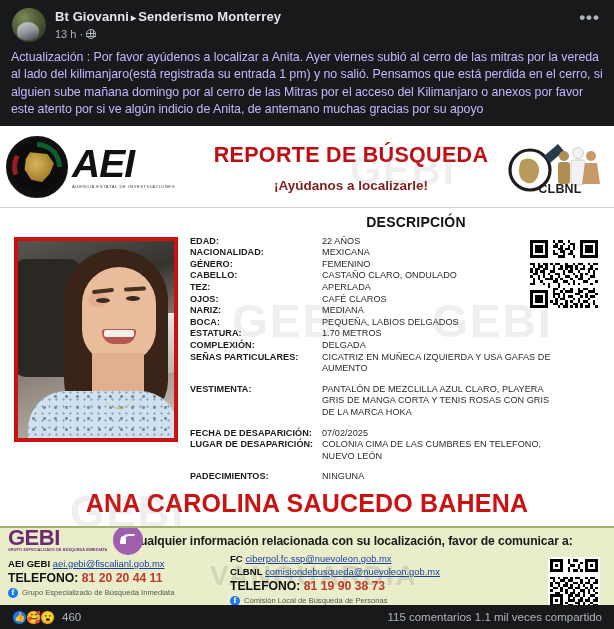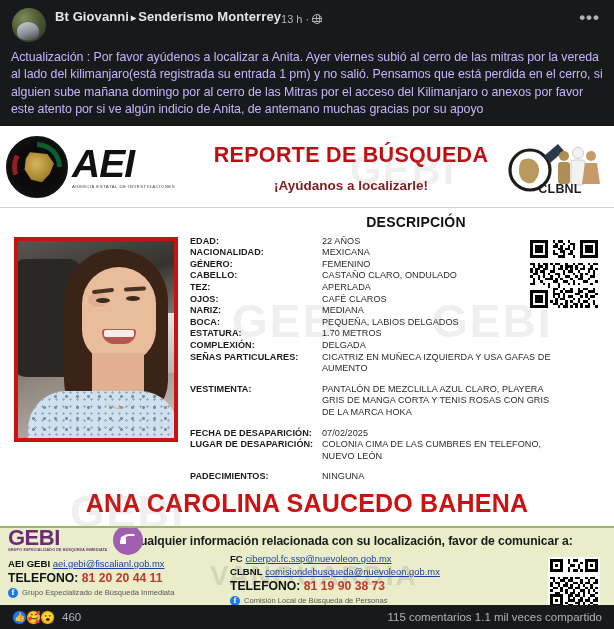--- a/index.html
+++ b/index.html
@@ -20,21 +20,21 @@
   .avatar {
     width: 34px; height: 34px; border-radius: 50%;
     background: radial-gradient(circle at 35% 30%, #7b8c5a 0%, #4e5a34 45%, #2b3020 100%);
     flex: 0 0 34px; margin-right: 9px; overflow: hidden; position: relative;
   }
   .avatar::after {
     content: ""; position: absolute; left: 5px; top: 14px;
     width: 22px; height: 18px; border-radius: 50% 50% 40% 40%;
     background: linear-gradient(160deg,#cfd3d6 0%, #8b9196 55%, #3d4347 100%);
   }
-  .hdr-text { display: flex; flex-direction: row; justify-content: center; padding-top: 1px; }
+  .hdr-text { display: flex; flex-direction: column; justify-content: center; padding-top: 1px; }
   .name-line { font-size: 13px; font-weight: bold; color: #e4e6eb; letter-spacing: .1px; line-height: 15px;}
   .name-line .sep { font-size: 10px; color: #e4e6eb; padding: 0 2px; }
   .meta-line { font-size: 11px; color: #b0b3b8; margin-top: 3px; display: flex; align-items: center; gap: 3px; line-height: 12px;}
   .globe {
     width: 10px; height: 10px; border-radius: 50%;
     border: 1px solid #b0b3b8; position: relative; display: inline-block;
   }
   .globe::before {
     content:""; position:absolute; left: 3px; top: -1px; width: 2px; height: 8px;
     border-left: 1px solid #b0b3b8; border-right: 1px solid #b0b3b8; border-radius: 50%;

